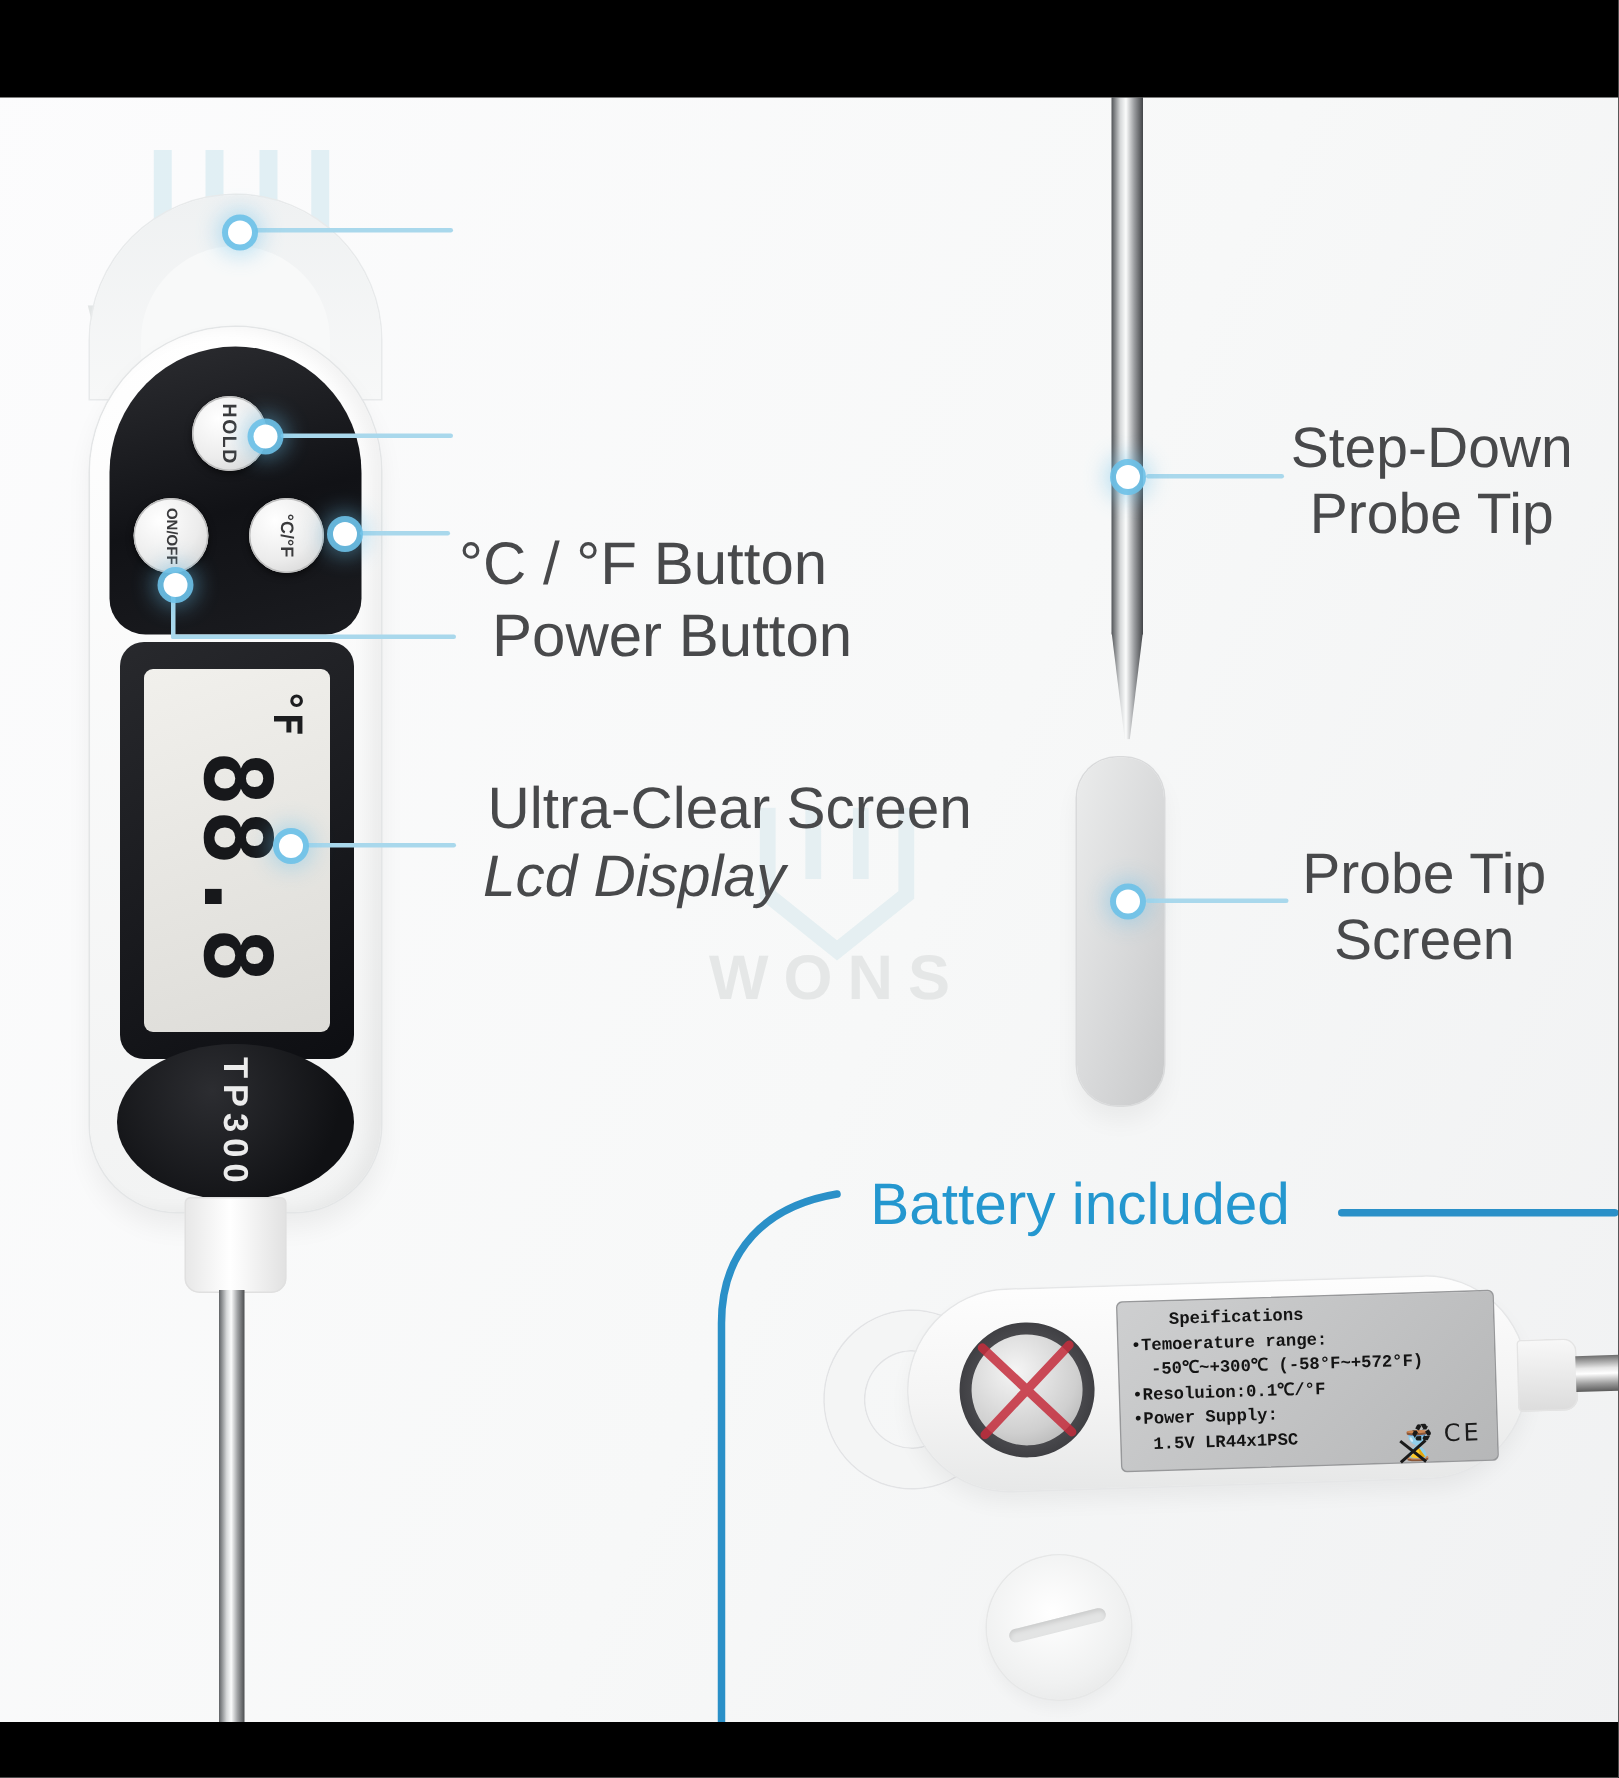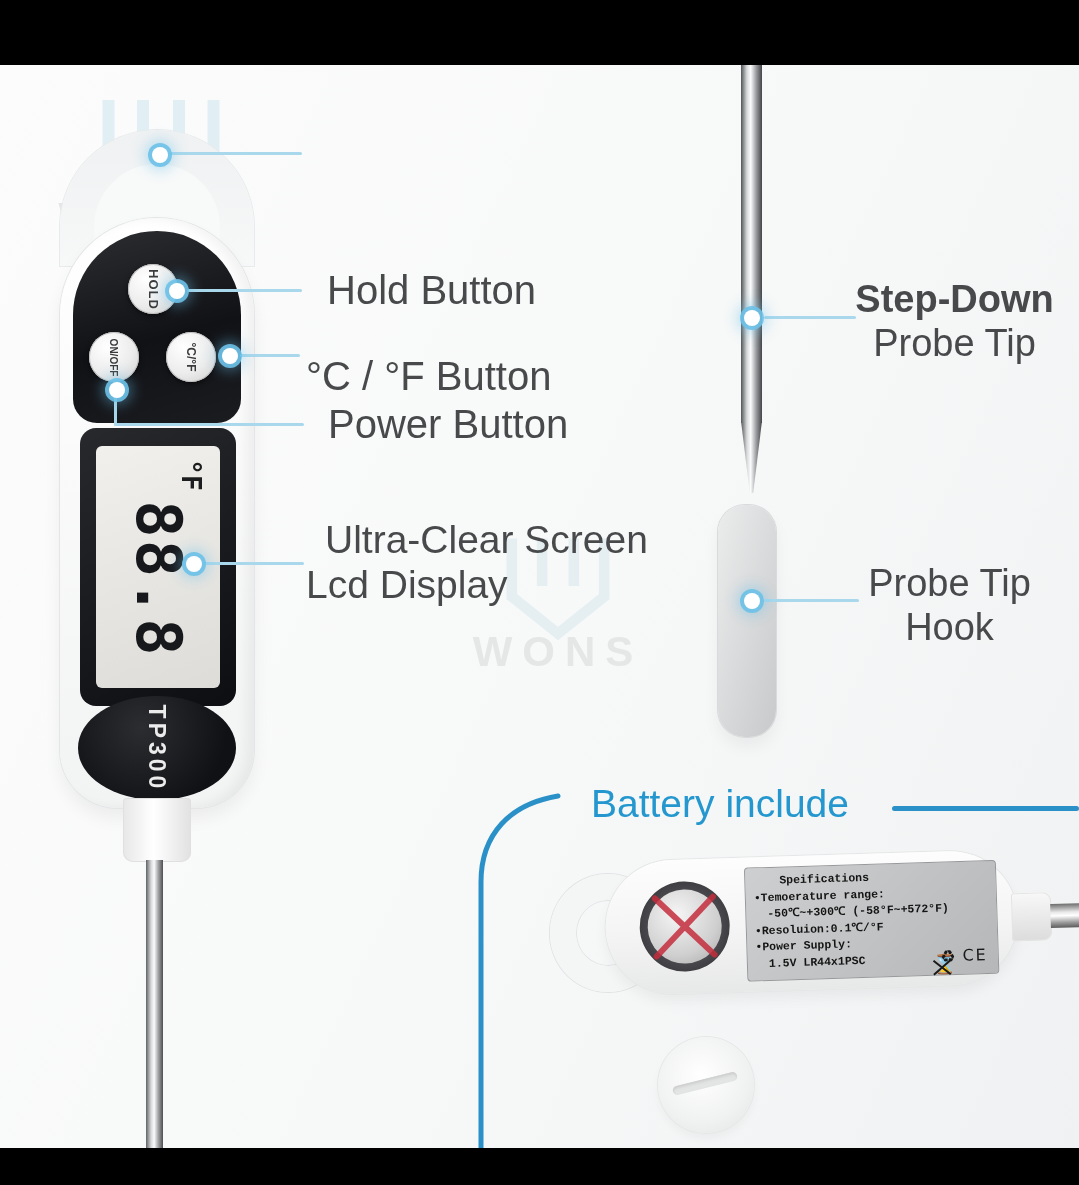--- a/index.html
+++ b/index.html
@@ -173,31 +173,30 @@
 
   <div class="cline" style="left:170px;top:152px;width:132px;"></div>
   <div class="cline" style="left:187px;top:289px;width:115px;"></div>
   <div class="cline" style="left:240px;top:354px;width:60px;"></div>
   <div class="cline v" style="left:114px;top:396px;height:30px;"></div>
   <div class="cline" style="left:114px;top:423px;width:190px;"></div>
   <div class="cline" style="left:204px;top:562px;width:100px;"></div>
   <div class="cline" style="left:764px;top:316px;width:92px;"></div>
   <div class="cline" style="left:764px;top:599px;width:95px;"></div>
 
-  <div class="label" style="left:327px;top:267px;">Hold Button</div>
   <div class="label" style="left:306px;top:333px;margin-top:20px;">°C / °F Button</div>
   <div class="label" style="left:328px;top:401px;">Power Button</div>
   <div class="label" style="left:325px;top:517px;font-size:39px;text-align:right;">Ultra-Clear Screen</div>
-  <div class="label" style="left:306px;top:562px;font-size:39px;">Lcd Display</div>
-  <div class="label center" style="left:852px;top:276px;width:205px;font-size:38px;font-weight:bold;">Step-Down</div>
+  <div class="label" style="left:322px;top:562px;font-size:39px;font-style:italic;">Lcd Display</div>
+  <div class="label center" style="left:852px;top:276px;width:205px;font-size:38px;">Step-Down</div>
   <div class="label center" style="left:852px;top:320px;width:205px;font-size:38px;">Probe Tip</div>
   <div class="label center" style="left:852px;top:560px;width:195px;font-size:38px;">Probe Tip</div>
-  <div class="label center" style="left:852px;top:604px;width:195px;font-size:38px;">Hook</div>
-
-  <div class="bat-included">Battery include</div>
+  <div class="label center" style="left:852px;top:604px;width:195px;font-size:38px;">Screen</div>
+
+  <div class="bat-included">Battery included</div>
   <div class="bat-hline"></div>
   <svg class="curve-svg" width="120" height="372">
     <path d="M103 14 C 55 22 26 52 26 100 L 26 366" fill="none" stroke="#2a90c8" stroke-width="5" stroke-linecap="round"></path>
   </svg>
 
   <div class="ht">
     <div class="ht-ring"></div>
     <div class="ht-body"></div>
     <div class="ht-batt">
       <div class="ht-cell"></div>

